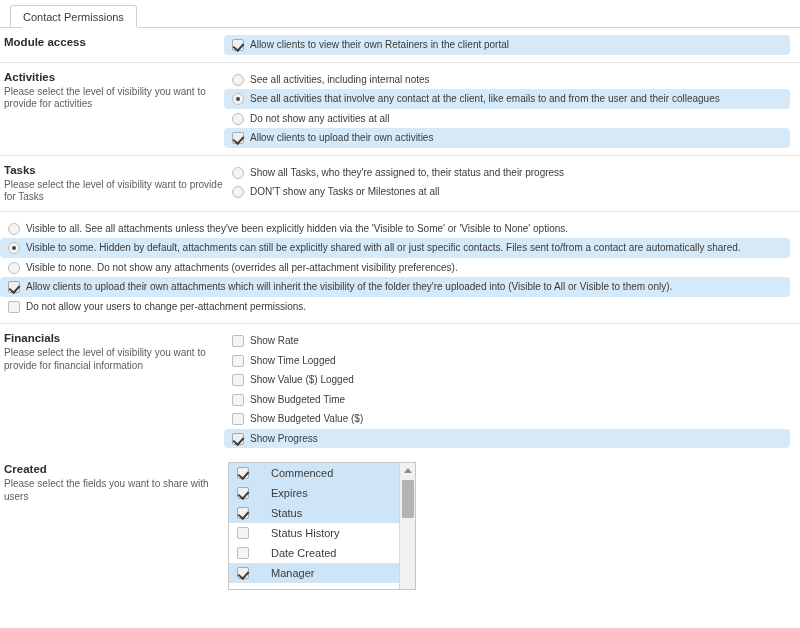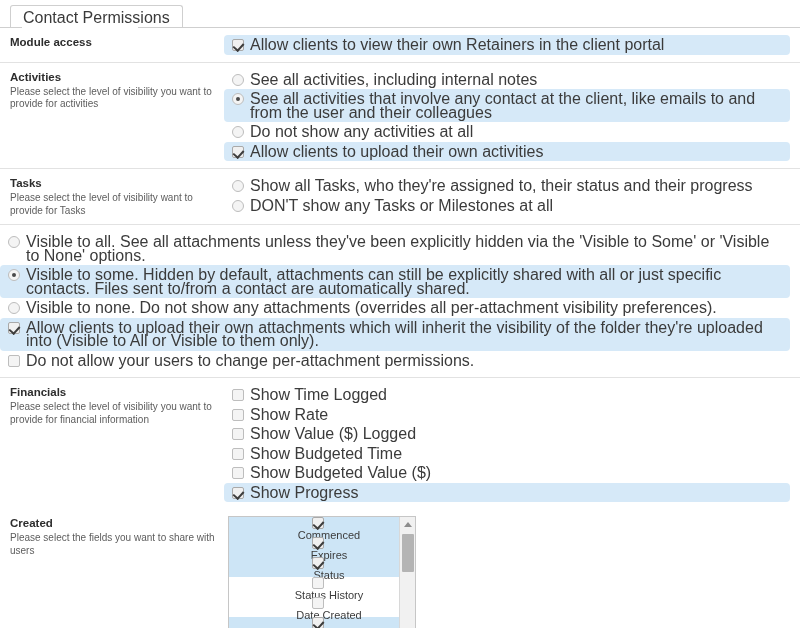--- a/index.html
+++ b/index.html
@@ -27,21 +27,21 @@
     position: absolute;
     left: 10px;
     top: 5px;
     height: 22px;
     box-sizing: border-box;
     padding: 5px 12px 0 12px;
     background: #ffffff;
     border: 1px solid #cfcfcf;
     border-bottom: none;
     border-radius: 3px 3px 0 0;
-    font-size: 16px;
+    font-size: 11px;
     color: #3a3a3a;
     line-height: 13px;
     white-space: nowrap;
   }
   .tab-underlap {
     position: absolute;
     left: 11px;
     bottom: -1px;
     width: 116px;
     height: 1px;
@@ -53,21 +53,21 @@
     position: relative;
     display: flex;
     border-bottom: 1px solid #e2e2e2;
     padding: 7px 0 7px 0;
   }
   .section:last-of-type { border-bottom: none; }
 
   .label-col {
     width: 224px;
     flex: 0 0 224px;
-    padding-left: 10px;
+    padding-left: 4px;
     box-sizing: border-box;
   }
   .section-title {
     font-weight: bold;
     font-size: 11.5px;
     color: #2d2d2d;
     line-height: 14px;
     margin-bottom: 2px;
   }
   .section-desc {
@@ -87,21 +87,21 @@
     position: relative;
     display: flex;
     align-items: flex-start;
     padding: 3px 6px 3px 8px;
     border-radius: 4px;
     min-height: 13px;
     line-height: 13px;
   }
   .opt.hl { background: #d6e9f8; }
   .opt-text {
-    font-size: 16px;
+    font-size: 10px;
     color: #3b3b3b;
     line-height: 13.5px;
     padding-left: 6px;
     flex: 1 1 auto;
   }
 
   
   .ctl {
     flex: 0 0 auto;
     width: 12px;
@@ -160,21 +160,20 @@
     position: absolute;
     left: 0; top: 0; right: 16px; bottom: 0;
     overflow: hidden;
   }
   .list-item {
     display: flex;
     align-items: center;
     height: 20px;
     padding-left: 8px;
     box-sizing: border-box;
-    flex-direction: column;
   }
   .list-item.sel { background: #cde5f6; }
   .list-item .ctl { margin-top: 0; }
   .list-label {
     font-size: 11px;
     color: #3b3b3b;
     padding-left: 22px;
     white-space: nowrap;
   }
 
@@ -300,25 +299,25 @@
       </div>
     </div>
     <div class="section">
       <div class="label-col">
         <div class="section-title">Financials</div>
         <div class="section-desc">Please select the level of visibility you want to provide for financial information</div>
       </div>
       <div class="options-col">
         <div class="opt">
           <span class="ctl check"></span>
+          <span class="opt-text">Show Rate</span>
+        </div>
+        <div class="opt">
+          <span class="ctl check"></span>
           <span class="opt-text">Show Time Logged</span>
-        </div>
-        <div class="opt">
-          <span class="ctl check"></span>
-          <span class="opt-text">Show Rate</span>
         </div>
         <div class="opt">
           <span class="ctl check"></span>
           <span class="opt-text">Show Value ($) Logged</span>
         </div>
         <div class="opt">
           <span class="ctl check"></span>
           <span class="opt-text">Show Budgeted Time</span>
         </div>
         <div class="opt">

